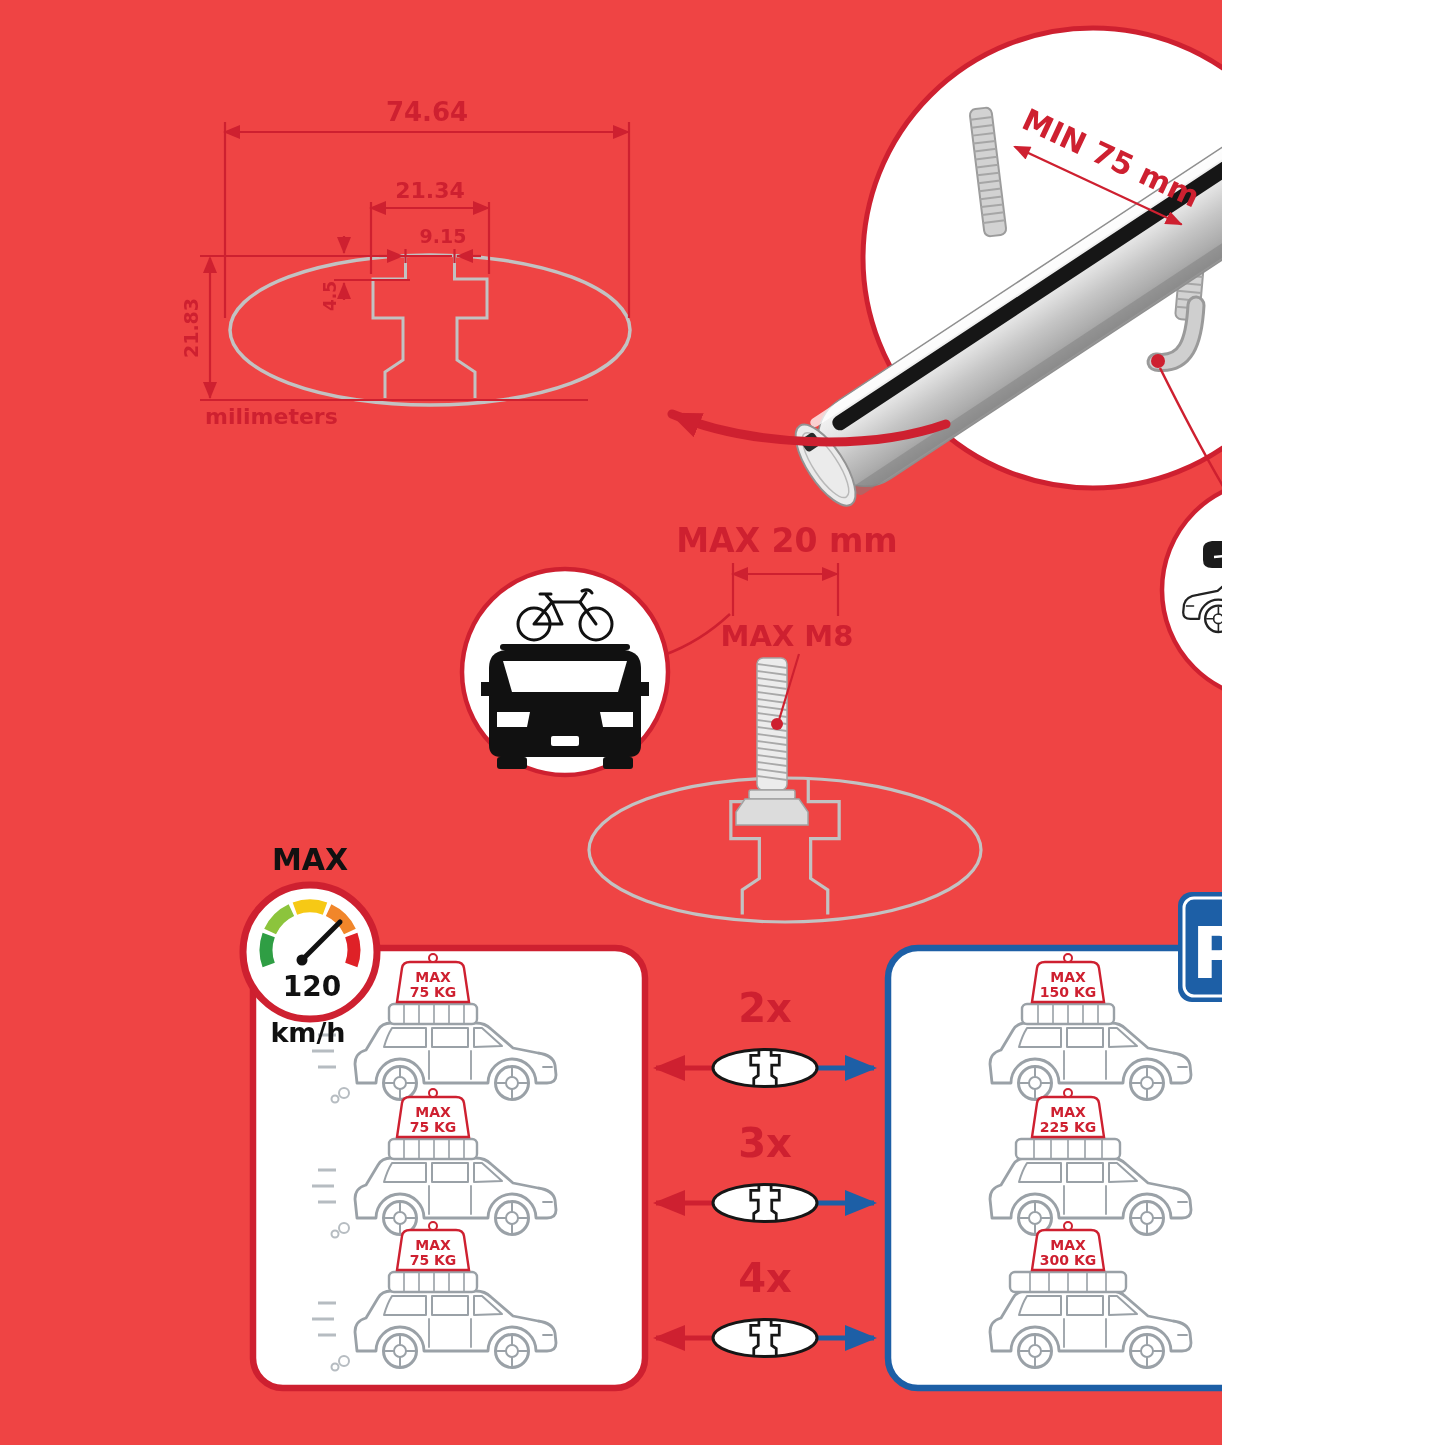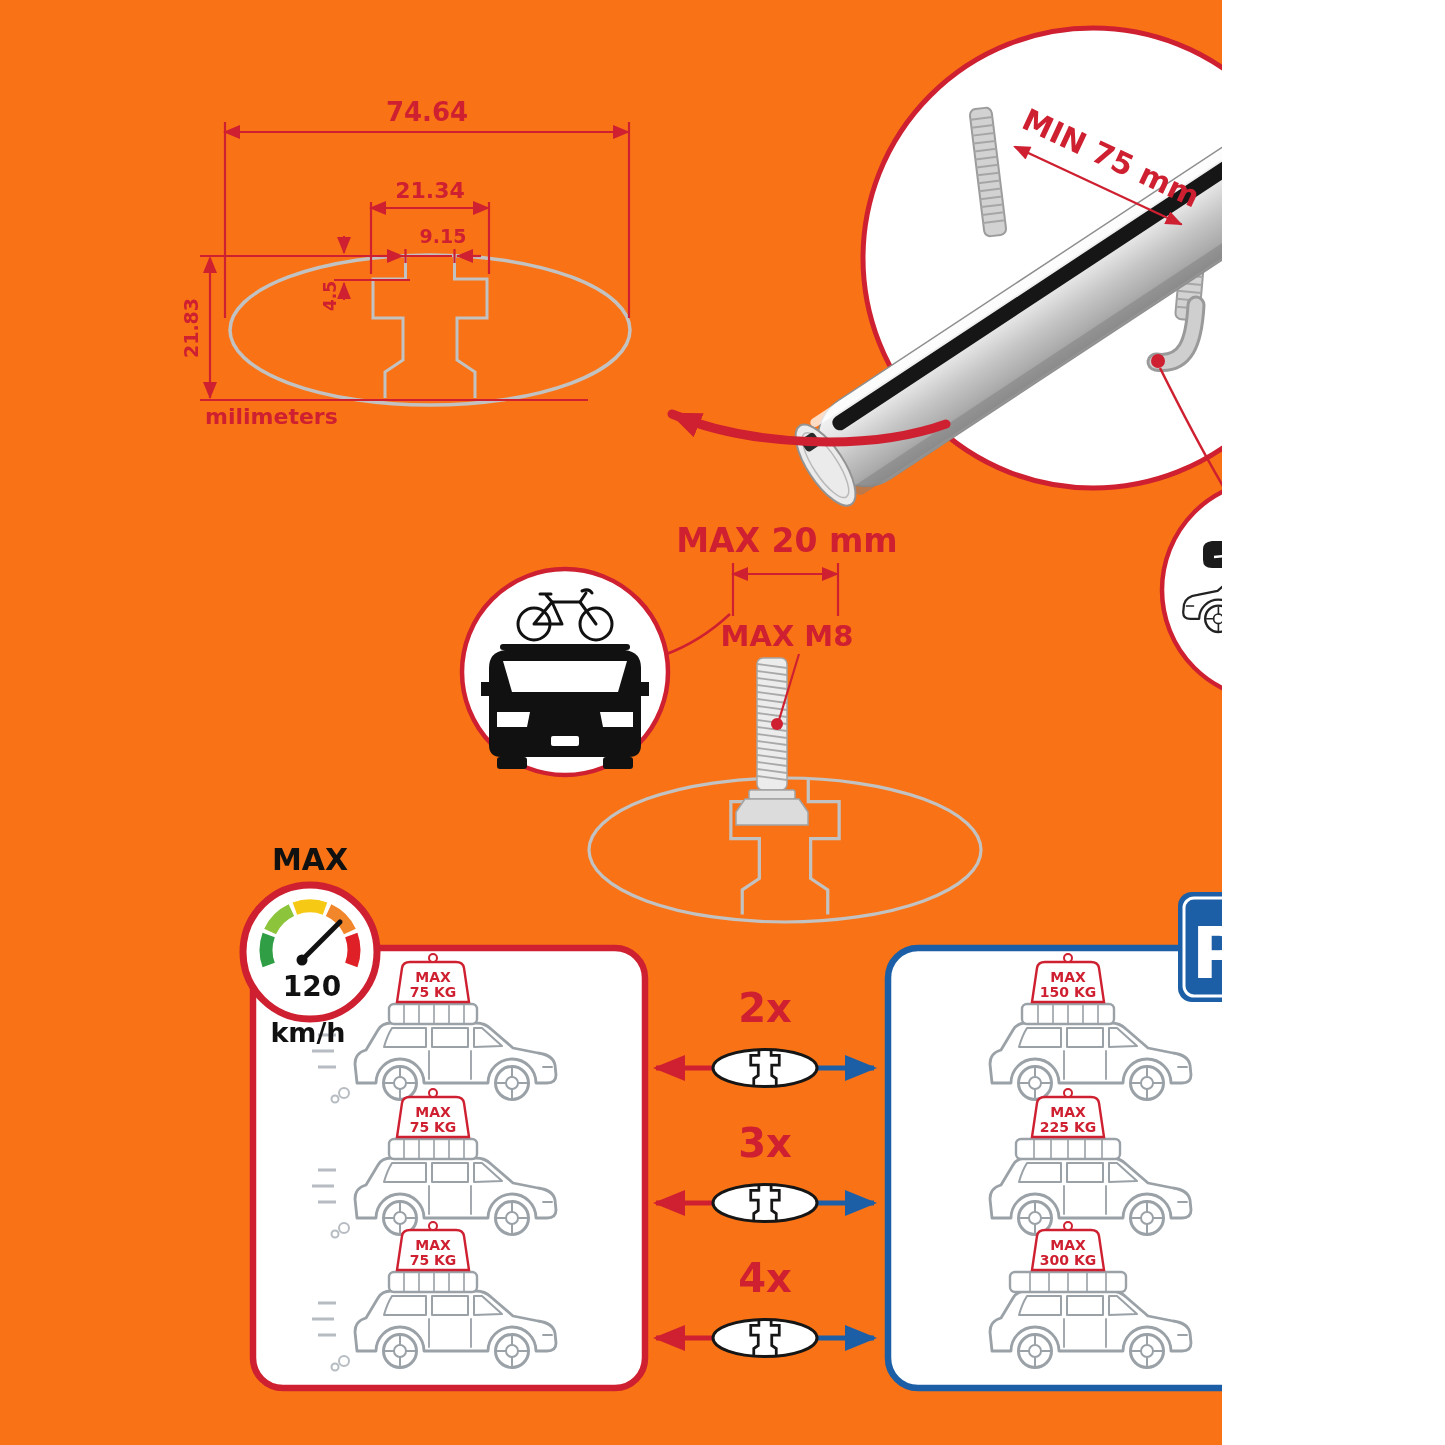--- a/index.html
+++ b/index.html
@@ -1,18 +1,18 @@
 <!DOCTYPE html>
 <html style="--red: #ce2030; --blue: #1d5fa6; --gray: #c2c2c2; --ink: #161616; --car_gray: #9aa1a7;"><head>
 <meta charset="utf-8">
 <style>
   *{margin:0;padding:0;box-sizing:border-box}
   :root{--red:#ce2030;--blue:#1d5fa6;--gray:#c2c2c2;--ink:#161616;--cargray:#9aa1a7}
   body{background:#fff;font-family:"DejaVu Sans",sans-serif}
-  .stage{position:relative;width:1222px;height:1445px;background:#f97316;overflow:hidden}
+  .stage{position:relative;width:1222px;height:1445px;background:#ef4444;overflow:hidden}
   svg text{font-family:"DejaVu Sans",sans-serif}
   .dim{stroke:var(--red);fill:none;stroke-width:2.2}
   .dt{fill:var(--red);font-weight:bold;stroke:none}
   .sr{stroke:var(--red)}
   .sb{stroke:var(--blue)}
   .fr{fill:var(--red)}
   .fb{fill:var(--blue)}
   .gray{stroke:var(--gray);fill:none}
   .mr{fill:var(--red)}
   .mb{fill:var(--blue)}

